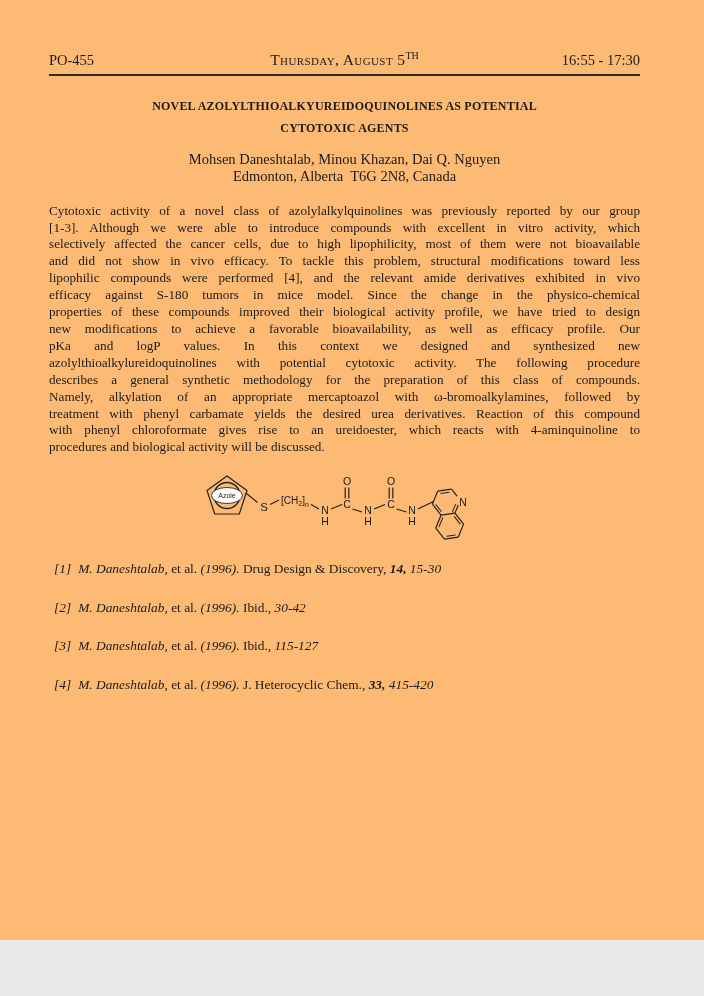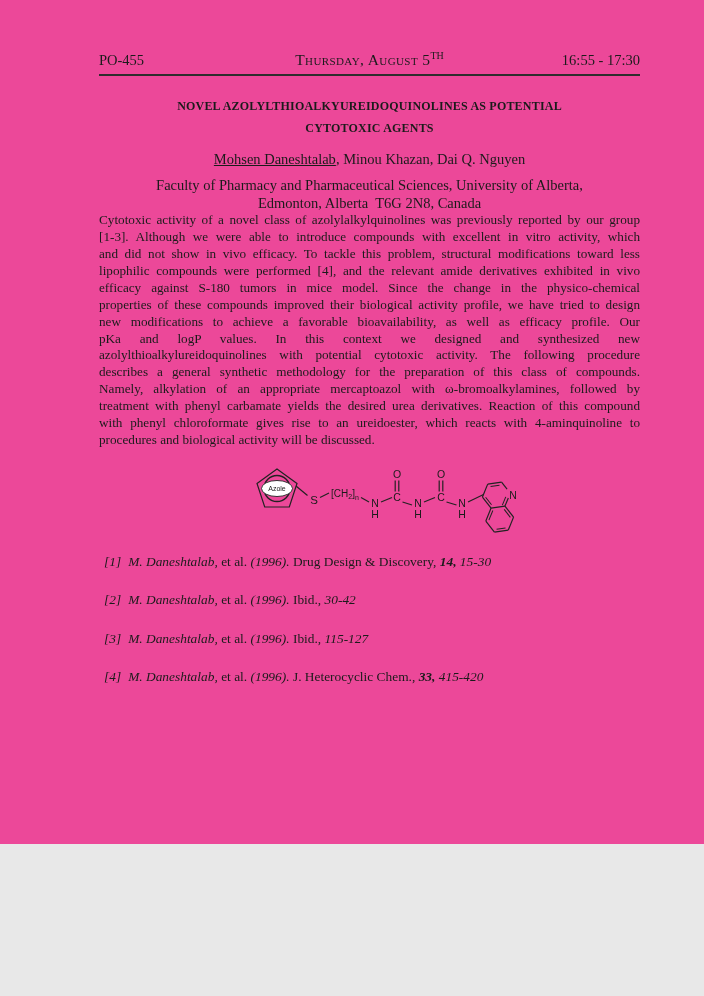--- a/index.html
+++ b/index.html
@@ -1,43 +1,43 @@
 <!DOCTYPE html>
 <html><head>
 <meta charset="utf-8">
 <style>
   * { margin: 0; padding: 0; box-sizing: border-box; }
   html, body { background: #e8e8e8; }
   .page {
     position: relative;
-    width: 704px; height: 844px;
+    width: 704px; height: 940px;
     margin: 0 auto;
-    background: #ec4899;
+    background: #fdba74;
     color: #1b1b1b;
     font-family: "Liberation Serif", "DejaVu Serif", serif;
-    padding: 50px 64px 0 99px;
+    padding: 50px 64px 0 49px;
   }
   
   .hdr {
     display: flex; justify-content: space-between; align-items: baseline;
     border-bottom: 2px solid #2d2d2d;
     padding-bottom: 5px;
     font-size: 14.5px;
   }
   .hdr .code { width: 120px; }
   .hdr .day { font-variant: small-caps; font-size: 15.5px; letter-spacing: 0.4px; }
   .hdr .day sup { font-size: 10px; font-variant: small-caps; letter-spacing: 0; }
   .hdr .time { width: 120px; text-align: right; }
   
   .title { margin-top: 19px; text-align: center; font-weight: bold; font-size: 12px; line-height: 22px; letter-spacing: 0.2px; }
   .authors { margin-top: 12px; text-align: center; font-size: 14.5px; }
-  .authors .presenter { text-decoration: underline; }
+  .authors .presenter { }
   .affil { margin-top: 9px; text-align: center; font-size: 14.5px; line-height: 17.5px; white-space: pre-wrap; }
   
-  .body { font-size: 13.2px; }
+  .body { margin-top: 17px; font-size: 13.2px; }
   .bline { line-height: 16.9px; text-align: justify; text-align-last: justify; }
   .bline.last { text-align-last: left; }
   
   .sect { margin-top: 24px; font-weight: bold; font-size: 13.5px; }
   
   .fig { margin-top: 9px; margin-left: 145px; width: 300px; height: 92px; }
   .fig svg { display: block; }
   .fig text { font-family: "Liberation Sans", sans-serif; fill: #1b1b1b; }
   
   .refs { margin-top: 3px; font-size: 13.4px; padding-left: 5px; }
@@ -58,27 +58,27 @@
   </div>
 
   <div class="title">
     <div>NOVEL AZOLYLTHIOALKYUREIDOQUINOLINES AS POTENTIAL</div>
     <div>CYTOTOXIC AGENTS</div>
   </div>
 
   <div class="authors"><span class="presenter">Mohsen Daneshtalab</span><span>, Minou Khazan, Dai Q. Nguyen</span></div>
 
   <div>
-    <div class="affil" style="margin-top:9px;">Faculty of Pharmacy and Pharmaceutical Sciences, University of Alberta,</div>
     <div class="affil" style="margin-top:0;">Edmonton, Alberta  T6G 2N8, Canada</div>
   </div>
 
   <div class="body">
     <div class="bline">Cytotoxic activity of a novel class of azolylalkylquinolines was previously reported by our group</div>
     <div class="bline">[1-3]. Although we were able to introduce compounds with excellent in vitro activity, which</div>
+    <div class="bline">selectively affected the cancer cells, due to high lipophilicity, most of them were not bioavailable</div>
     <div class="bline">and did not show in vivo efficacy. To tackle this problem, structural modifications toward less</div>
     <div class="bline">lipophilic compounds were performed [4], and the relevant amide derivatives exhibited in vivo</div>
     <div class="bline">efficacy against S-180 tumors in mice model. Since the change in the physico-chemical</div>
     <div class="bline">properties of these compounds improved their biological activity profile, we have tried to design</div>
     <div class="bline">new modifications to achieve a favorable bioavailability, as well as efficacy profile. Our</div>
     <div class="bline">pKa and logP values. In this context we designed and synthesized new</div>
     <div class="bline">azolylthioalkylureidoquinolines with potential cytotoxic activity. The following procedure</div>
     <div class="bline">describes a general synthetic methodology for the preparation of this class of compounds.</div>
     <div class="bline">Namely, alkylation of an appropriate mercaptoazol with ω-bromoalkylamines, followed by</div>
     <div class="bline">treatment with phenyl carbamate yields the desired urea derivatives. Reaction of this compound</div>

